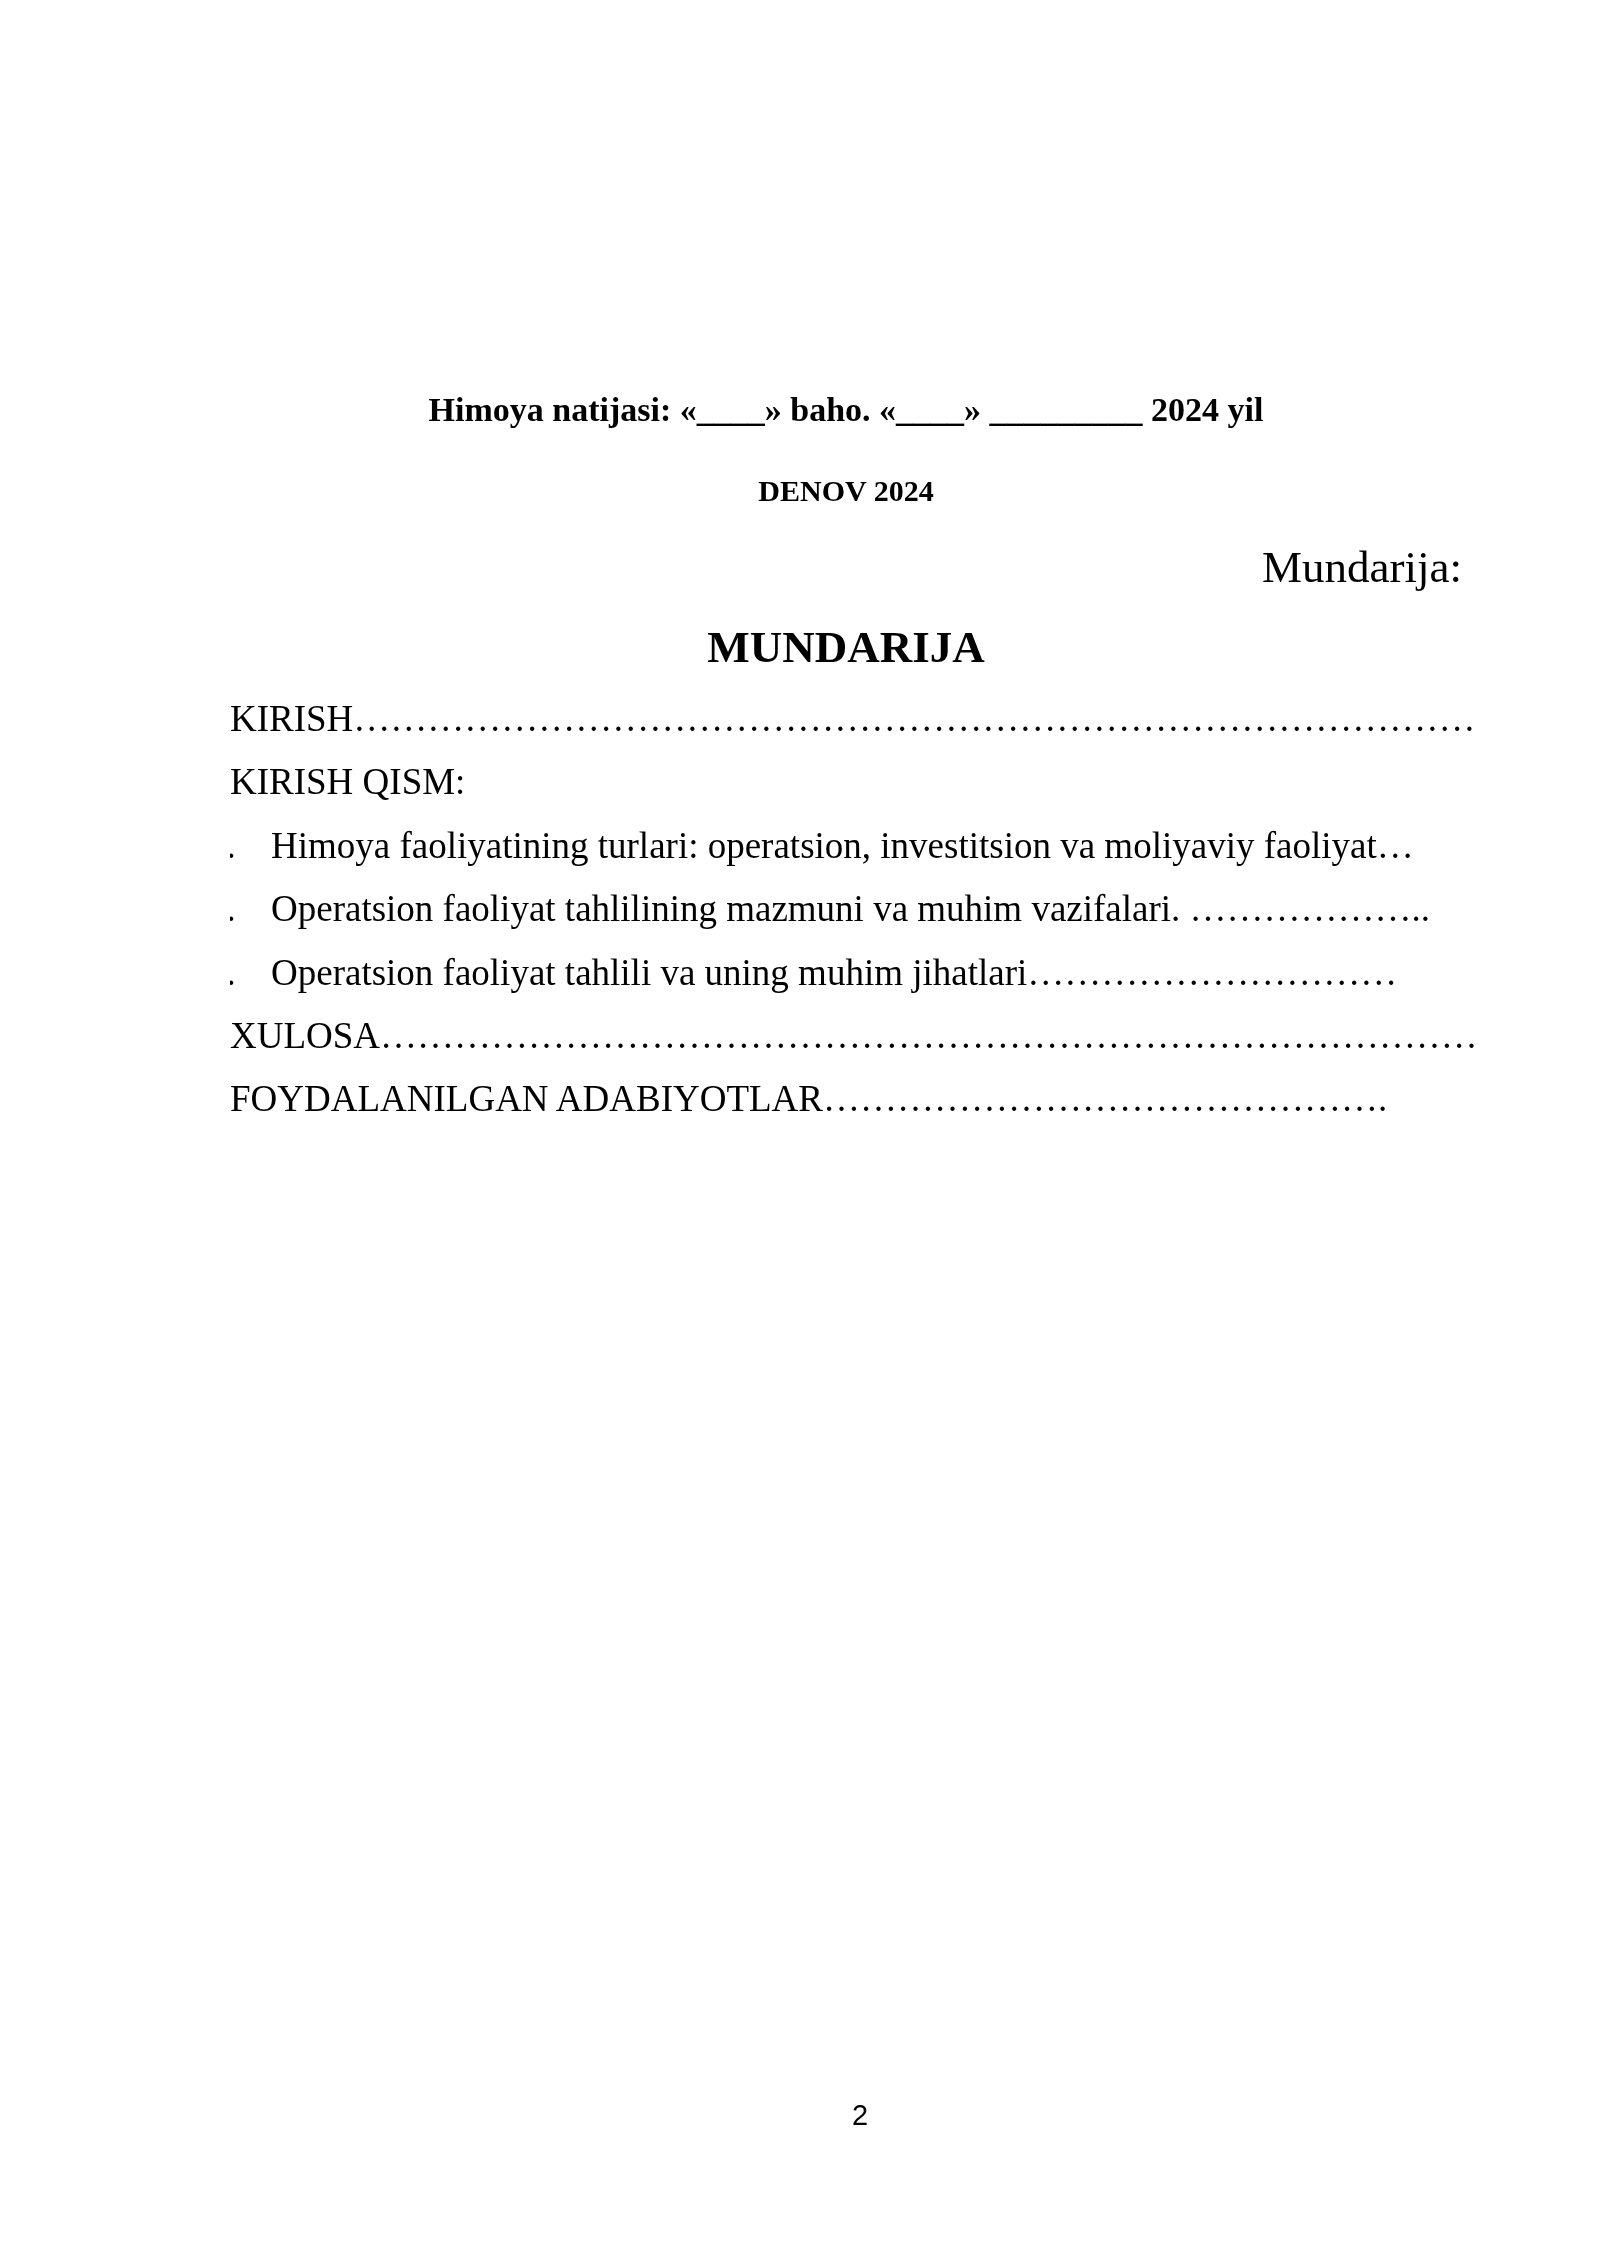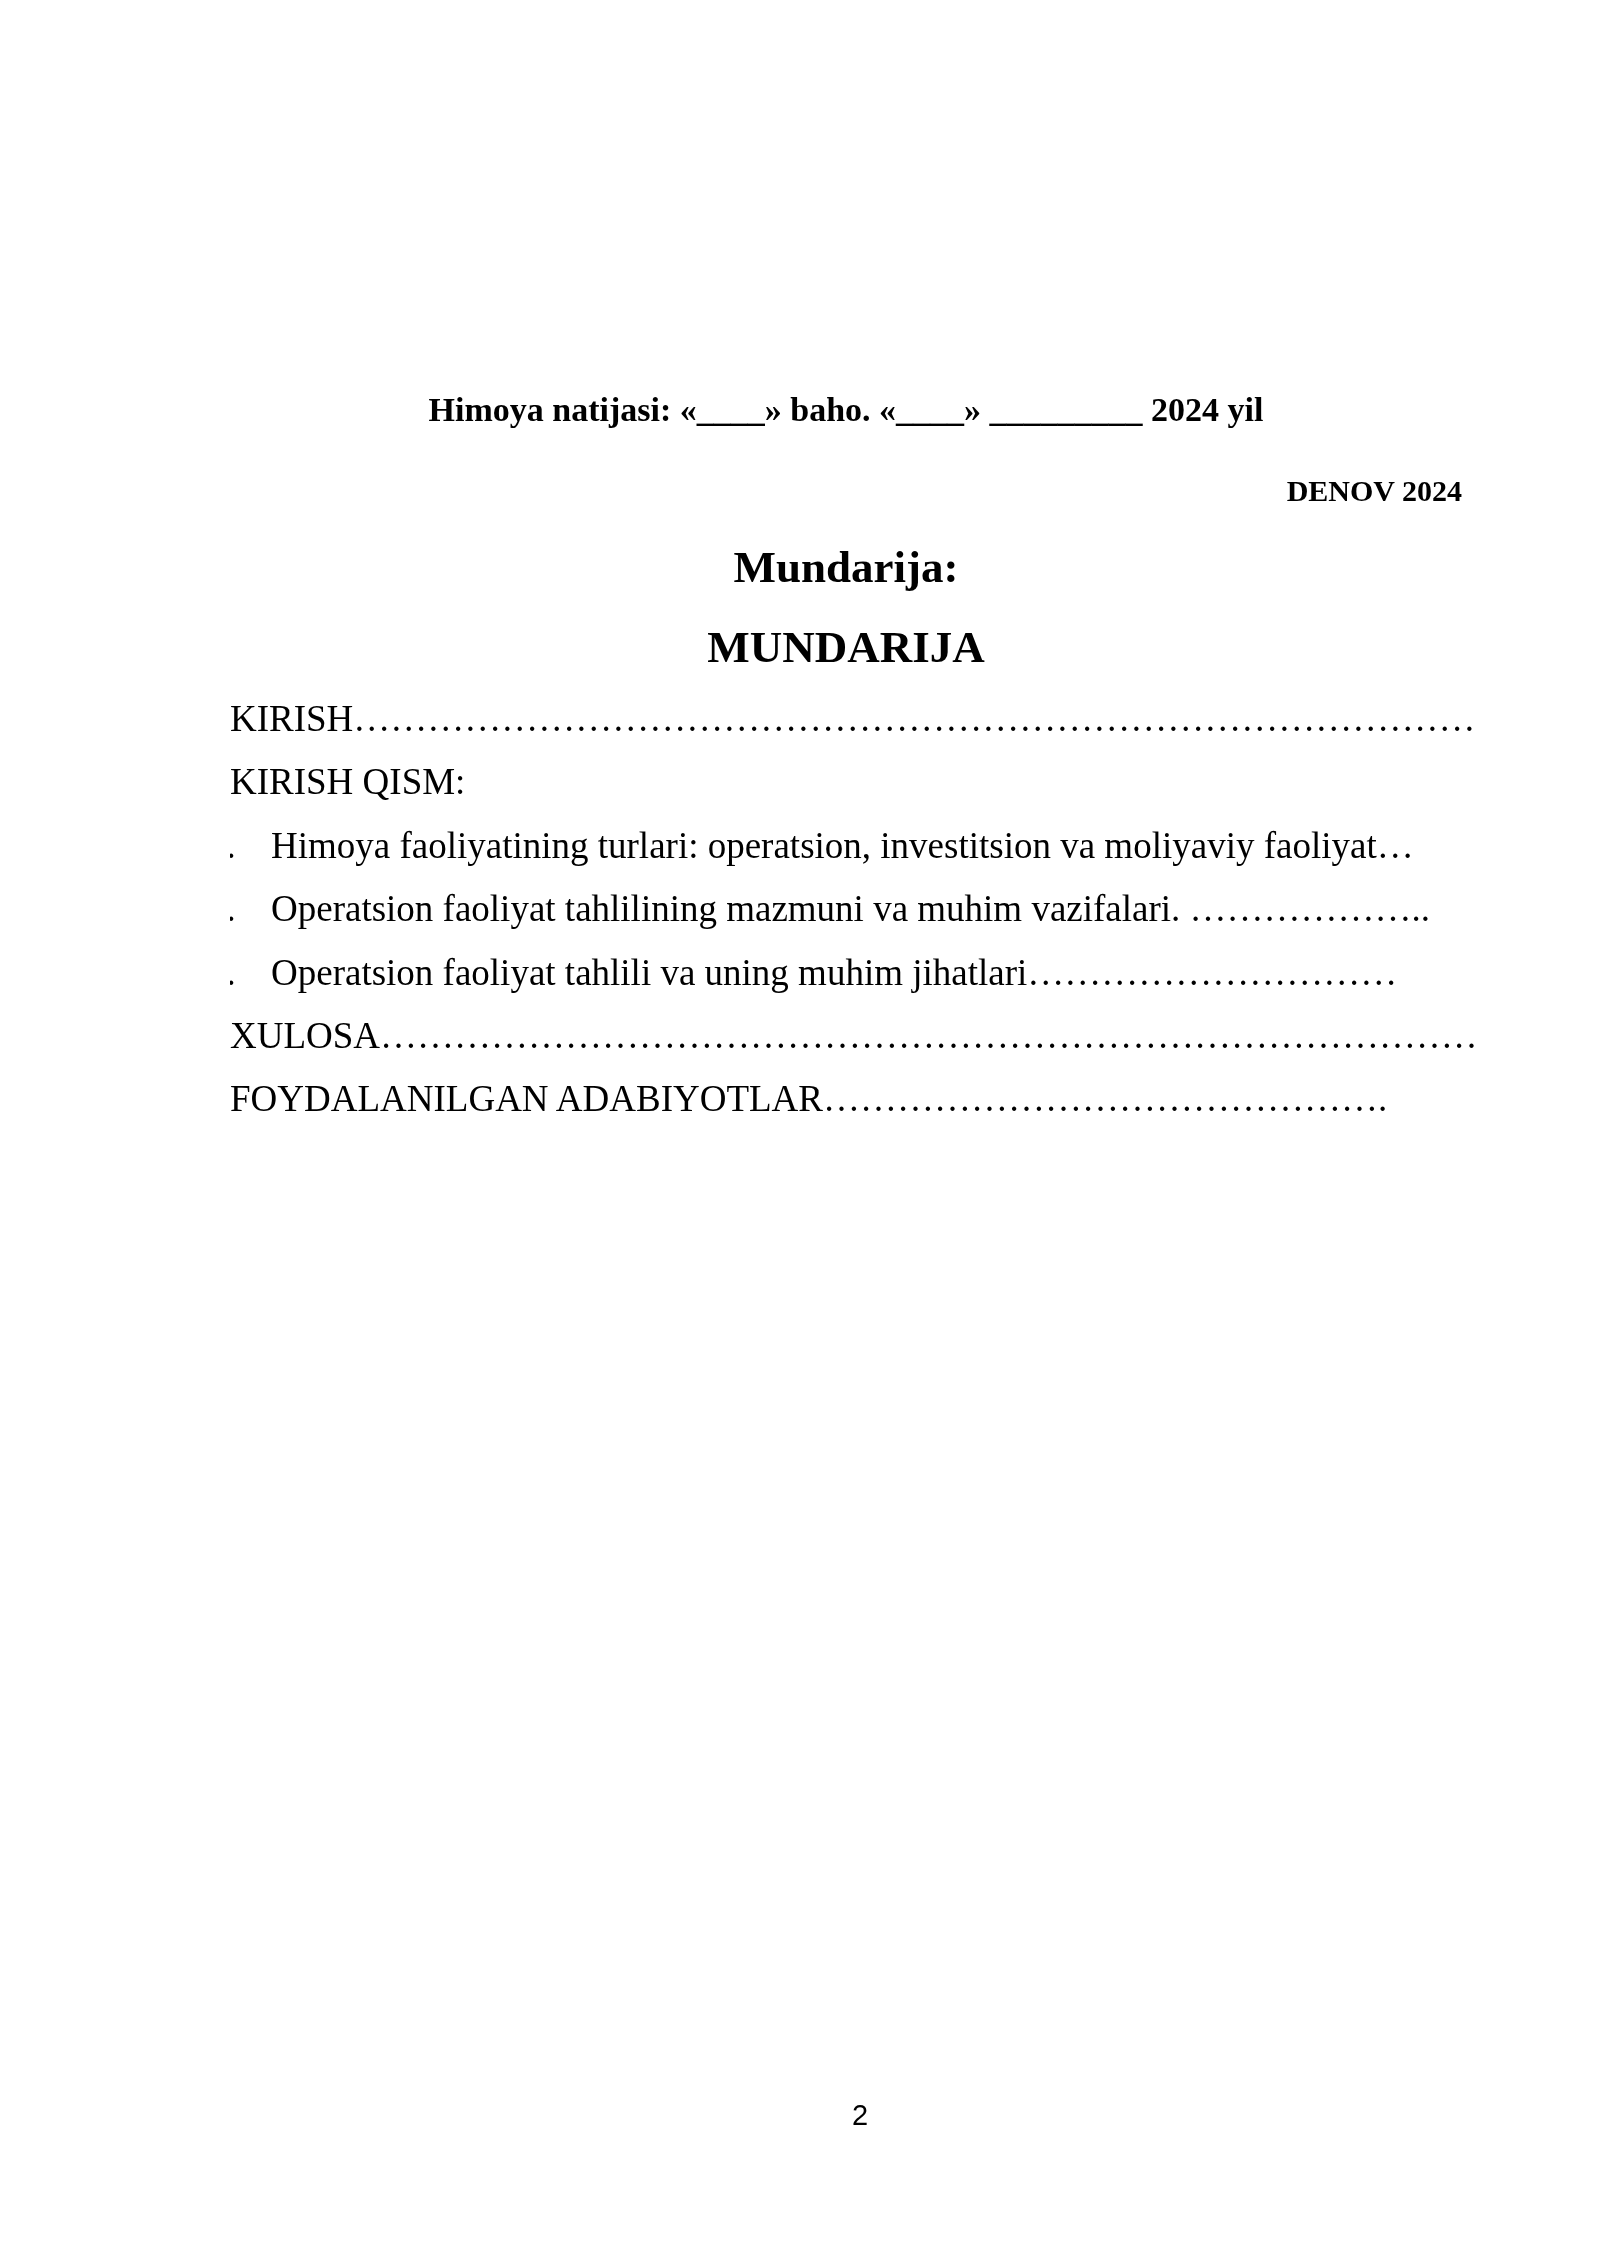--- a/index.html
+++ b/index.html
@@ -32,32 +32,32 @@
     text-align: center;
     font-size: 34px;
     font-weight: 700;
     white-space: nowrap;
   }
   .place-year {
     position: absolute;
     left: 230px;
     top: 474px;
     width: 1232px;
-    text-align: right;
+    text-align: center;
     font-size: 30px;
     font-weight: 700;
   }
   .toc-head {
     position: absolute;
     left: 230px;
     top: 541px;
     width: 1232px;
-    text-align: center;
+    text-align: right;
     font-size: 45px;
-    font-weight: 700;
+    font-weight: 400;
   }
   .toc-head-caps {
     position: absolute;
     left: 230px;
     top: 621px;
     width: 1232px;
     text-align: center;
     font-size: 45px;
     font-weight: 700;
   }

